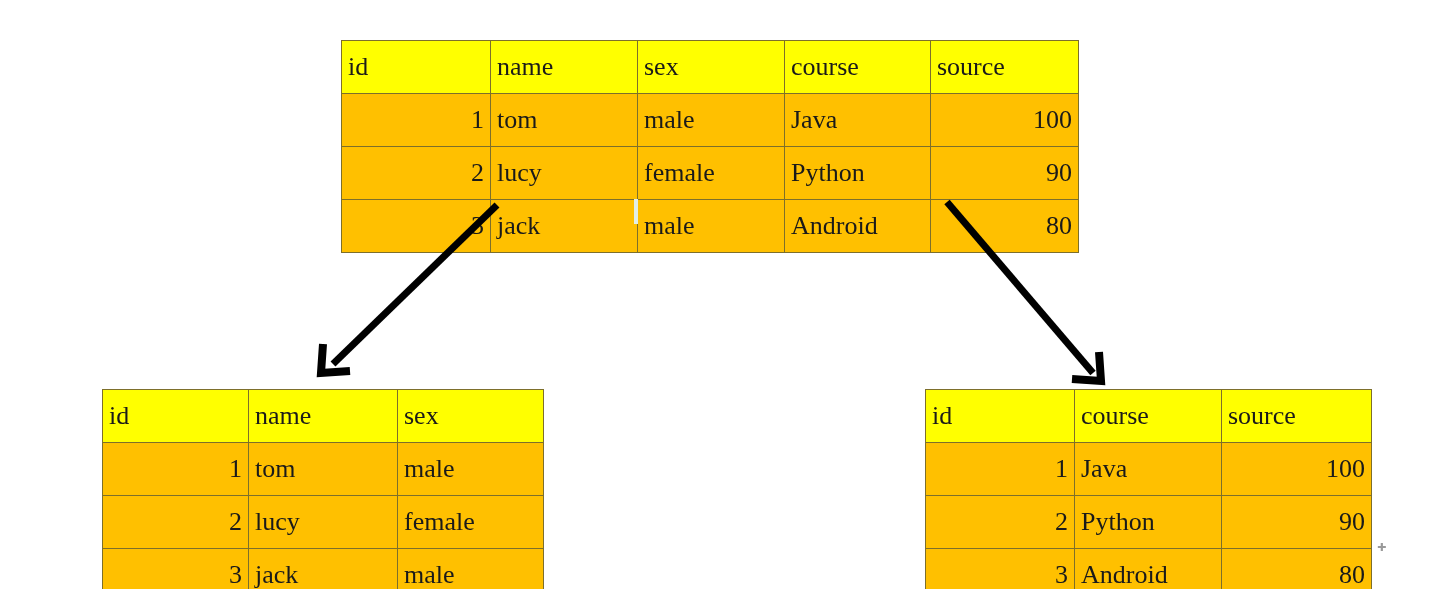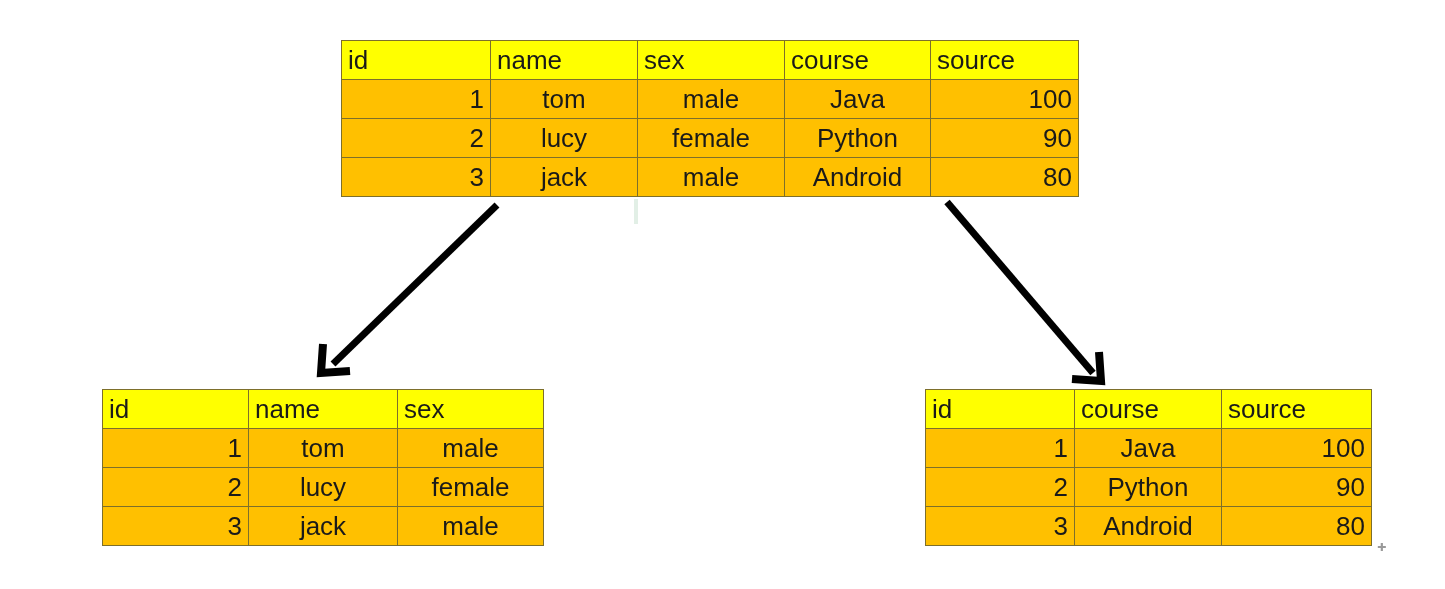--- a/index.html
+++ b/index.html
@@ -23,35 +23,35 @@
     table-layout: fixed;
     border: 1px solid #8a7b2e;
     background: #FFC000;
   }
   .db-table td, .db-table th {
     border: 1px solid #7d6f2b;
     font-weight: normal;
     font-size: 26px;
     line-height: 1;
     height: 38px;
-    padding: 0 6px;
+    padding: 7px 6px;
     color: #1a1a1a;
-    font-family: Liberation Sans, sans-serif;
+    font-family: Liberation Serif, serif;
     white-space: nowrap;
     overflow: hidden;
   }
   .db-table th {
     background: #FFFF00;
     text-align: left;
   }
   .db-table td {
     background: #FFC000;
   }
   .num { text-align: right; }
-  .txt { text-align: center; }
+  .txt { text-align: left; }
 
   
   #table-original { left: 341px; top: 40px; width: 737px; }
   #table-original .c-id     { width: 149px; }
   #table-original .c-name   { width: 147px; }
   #table-original .c-sex    { width: 147px; }
   #table-original .c-course { width: 146px; }
   #table-original .c-source { width: 148px; }
 
   

